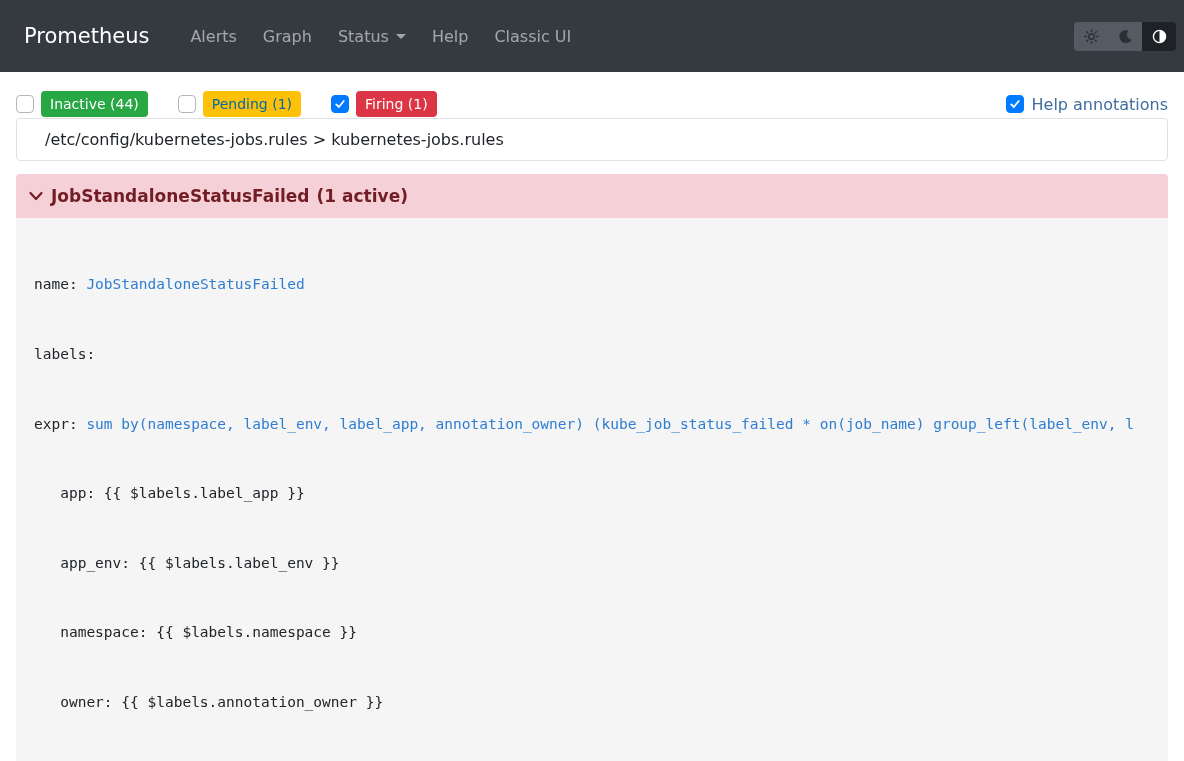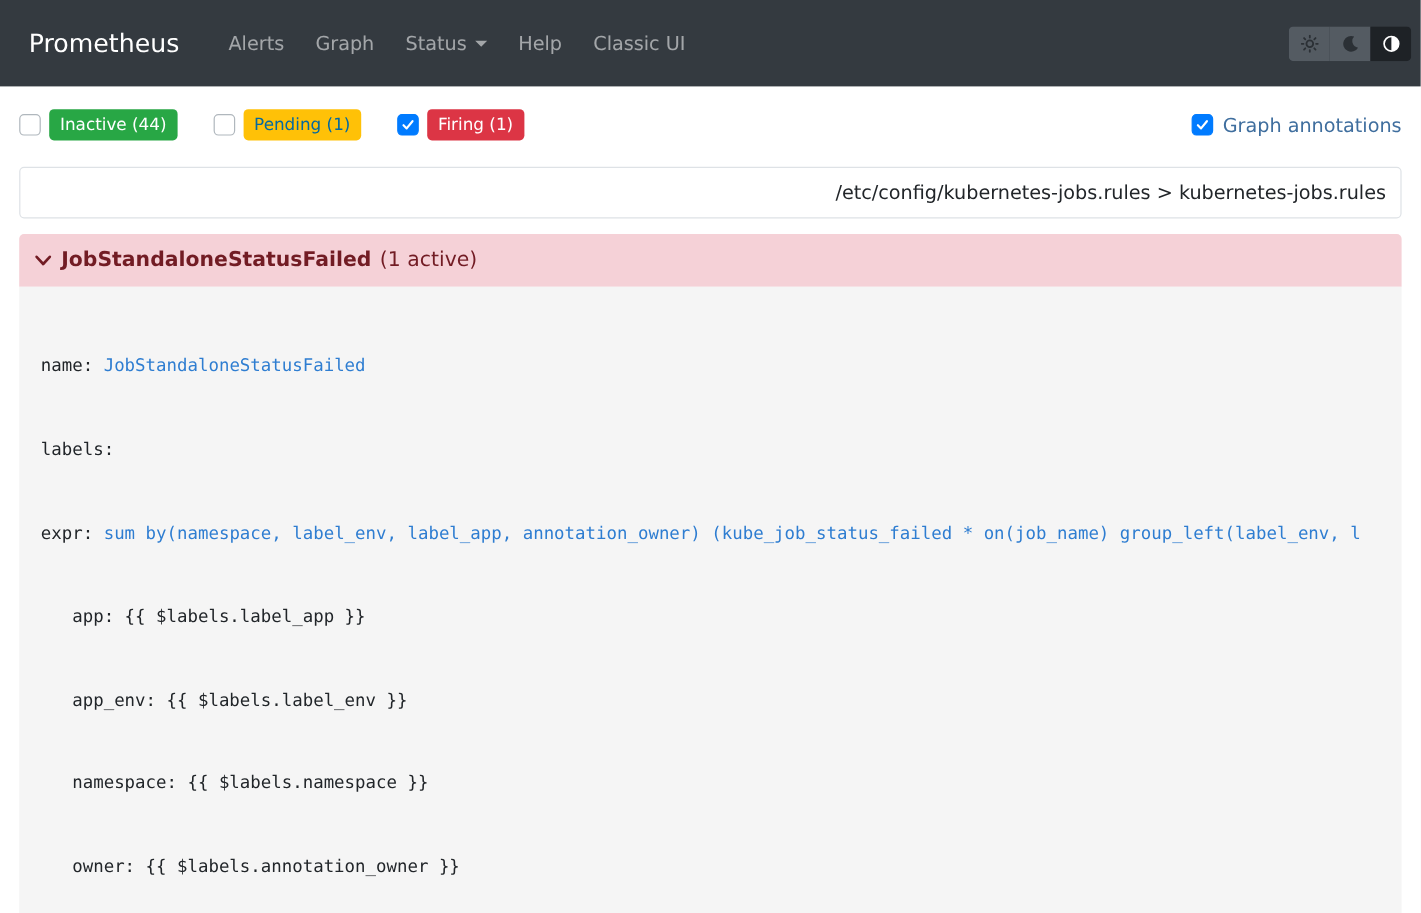--- a/index.html
+++ b/index.html
@@ -32,30 +32,30 @@
   .checkbox{width:18px;height:18px;border:1px solid #b0b7bd;border-radius:4px;background:#fff;flex:0 0 auto;display:flex;align-items:center;justify-content:center}
   .checkbox.checked{background:var(--primary);border-color:var(--primary)}
   .badge{display:inline-block;font-weight:400;font-size:14px;line-height:1;padding:6px 9px;border-radius:4px;color:#fff;white-space:nowrap}
   .badge.success{background:var(--success)}
   .badge.warning{background:var(--warning);color:#0369a1}
   .badge.danger{background:var(--danger)}
   .show-annotations{display:flex;align-items:center;gap:8px;cursor:pointer}
   .show-annotations span{font-size:16px;color:var(--show-annotations-text)}
 
   
-  .group-card{margin-top:21px;border:1px solid var(--border);border-radius:4px;padding:11px 12px;display:flex;align-items:center;justify-content:flex-end}
+  .group-card{border:1px solid var(--border);border-radius:4px;padding:11px 28px;display:flex;align-items:center;justify-content:space-between}
   .group-path{font-size:16px}
   .group-badges{display:flex;gap:6px}
 
   
   .alert-block{margin-top:13px}
   .alert-header{background:var(--alert-header-bg);color:var(--alert-header-text);border-radius:4px 4px 0 0;
                 padding:12px;display:flex;align-items:center;gap:7px;cursor:pointer;font-size:17px}
   .alert-title{font-weight:700}
-  .alert-count{font-weight:400}
+  .alert-count{font-weight:700}
   .code{background:var(--code-bg);padding-top:9px}
   .code-lines{padding:0 18px;font-family:"DejaVu Sans Mono","Liberation Mono",monospace;
               font-size:14.5px;line-height:23.2px;white-space:pre;overflow:hidden}
   .code-line span{white-space:pre}
   .hl{color:var(--code-blue)}
 </style>
 </head>
 <body>
 
 <nav class="navbar">
@@ -124,21 +124,21 @@
         </span>
         <span class="badge danger">Firing (1)</span>
       </label>
     </div>
     <label class="show-annotations">
       <span class="checkbox checked">
         <svg width="12" height="12" viewBox="0 0 16 16">
             <polyline points="3,8.5 6.5,12 13,4" fill="none" stroke="#fff" stroke-width="2.4" stroke-linecap="round" stroke-linejoin="round"></polyline>
           </svg>
       </span>
-      <span>Graph annotations</span>
+      <span>Help annotations</span>
     </label>
   </div>
 
   <div class="group-card">
     <span class="group-path">/etc/config/kubernetes-jobs.rules &gt; kubernetes-jobs.rules</span>
   </div>
 
   <div class="alert-block">
     <div class="alert-header">
       <svg width="16" height="16" viewBox="0 0 16 16">

